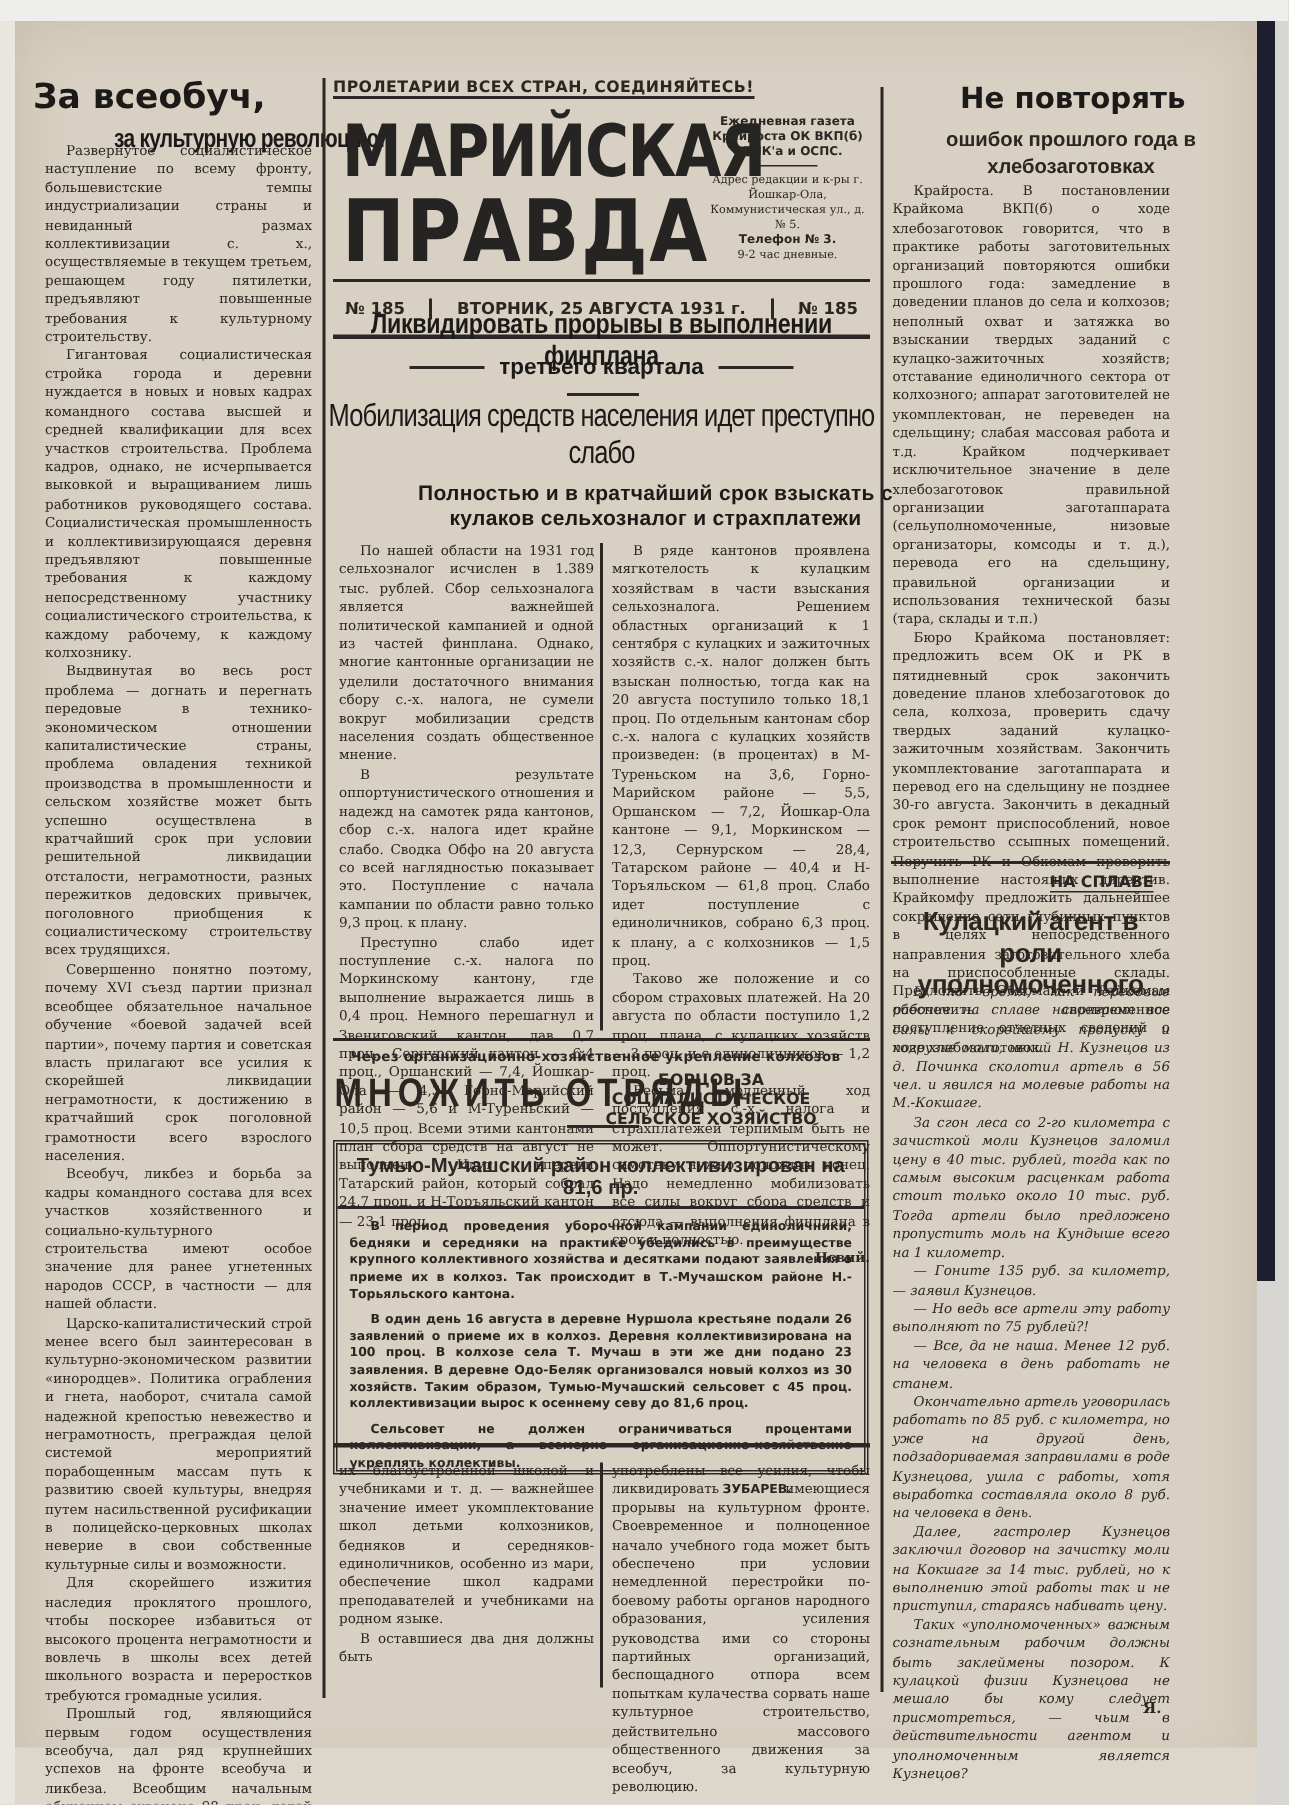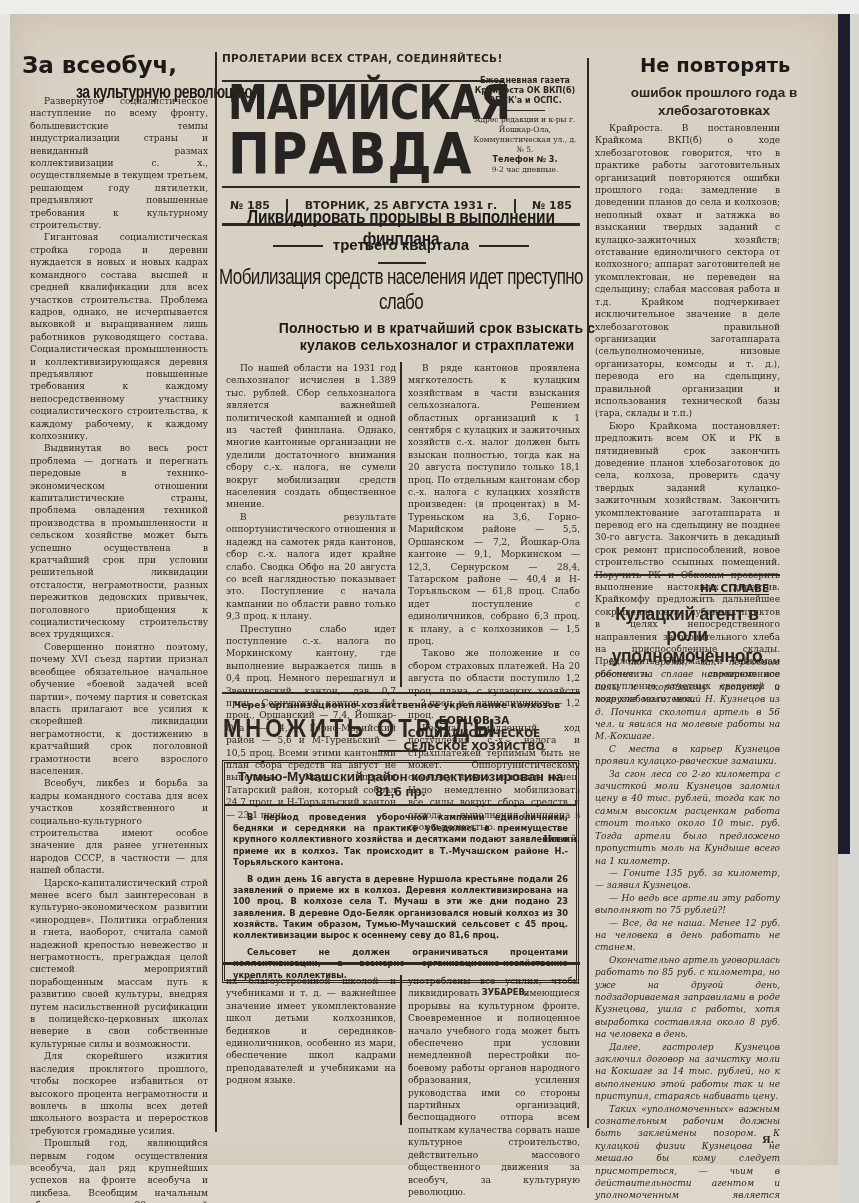--- a/index.html
+++ b/index.html
@@ -24,21 +24,21 @@
   .col p { margin:0; text-indent:14px; }
   .vline { position:absolute; width:2px; background:#2b2724; }
   .hline { position:absolute; height:2px; background:#2b2724; }
 
   
   #left { left:30px; top:95px; width:178px; }
   .h-left1 { position:absolute; left:22px; top:52px; font-family:"DejaVu Sans", sans-serif; font-weight:bold; font-size:23px; color:#1c1a18; }
   .h-left2 { position:absolute; left:76px; top:82px; font-family:"Liberation Sans", sans-serif; font-weight:bold; font-size:14px; letter-spacing:-0.5px; transform:scaleY(1.25); transform-origin:left top; color:#1c1a18; }
 
   
-  .slogan { position:absolute; left:222px; top:52px; font-family:"DejaVu Sans", sans-serif; font-weight:bold; font-size:10.5px; letter-spacing:0.3px; border-bottom:2px solid #2b2724; padding-bottom:16px; }
+  .slogan { position:absolute; left:222px; top:52px; font-family:"DejaVu Sans", sans-serif; font-weight:bold; font-size:10.5px; letter-spacing:0.3px; border-bottom:2px solid #2b2724; padding-bottom:0; }
   .logo { position:absolute; left:228px; top:78px; width:245px; font-family:"DejaVu Sans", sans-serif; font-weight:bold; color:#262422; line-height:1; }
   .logo .l1 { display:block; font-size:40px; letter-spacing:-1px; transform:scaleY(1.2); transform-origin:left top; }
   .logo .l2 { display:block; font-size:50px; letter-spacing:1px; margin-top:8px; transform:scaleY(1.15); transform-origin:left top; }
   .masthead-info { position:absolute; left:470px; top:76px; width:110px; text-align:center; font-size:7.5px; line-height:10px; }
   .masthead-info .b { font-weight:bold; font-family:"DejaVu Sans", sans-serif; font-size:8px; }
   .masthead-info .rule { width:40px; height:1px; background:#2b2724; margin:4px auto; }
   .dateline { position:absolute; left:222px; top:186px; width:358px; height:40px; border-top:2px solid #2b2724; border-bottom:3px solid #2b2724; font-family:"DejaVu Sans", sans-serif; font-weight:bold; font-size:11px; display:flex; align-items:center; justify-content:space-between; padding:0 8px; box-sizing:border-box; }
   .dateline .sep { display:inline-block; width:2px; height:14px; background:#2b2724; }
 
   
@@ -160,39 +160,39 @@
   <div class="title">Тумью-Мучашский район коллективизирован на 81,6 пр.</div>
   <p>В период проведения уборочной кампании единоличники, бедняки и середняки на практике убедились в преимуществе крупного коллективного хозяйства и десятками подают заявления о приеме их в колхоз. Так происходит в Т.-Мучашском районе Н.-Торьяльского кантона.</p>
   <p>В один день 16 августа в деревне Нуршола крестьяне подали 26 заявлений о приеме их в колхоз. Деревня коллективизирована на 100 проц. В колхозе села Т. Мучаш в эти же дни подано 23 заявления. В деревне Одо-Беляк организовался новый колхоз из 30 хозяйств. Таким образом, Тумью-Мучашский сельсовет с 45 проц. коллективизации вырос к осеннему севу до 81,6 проц.</p>
   <p>Сельсовет не должен ограничиваться процентами коллективизации, а всемерно организационно-хозяйственно укреплять коллективы.</p>
   <p class="sig">ЗУБАРЕВ.</p>
 </div>
 
 <div class="hline" style="left:222px; top:962px; width:358px; height:3px;"></div>
 <div class="col" id="c3">
   <p style="text-indent:0;">их благоустроенной школой и учебниками и т. д. — важнейшее значение имеет укомплектование школ детьми колхозников, бедняков и середняков-единоличников, особенно из мари, обеспечение школ кадрами преподавателей и учебниками на родном языке.</p>
+  <p>В оставшиеся два дня должны быть</p>
 </div>
 <div class="vline cdiv2"></div>
 <div class="col" id="c4">
   <p style="text-indent:0;">употреблены все усилия, чтобы ликвидировать имеющиеся прорывы на культурном фронте. Своевременное и полноценное начало учебного года может быть обеспечено при условии немедленной перестройки по-боевому работы органов народного образования, усиления руководства ими со стороны партийных организаций, беспощадного отпора всем попыткам кулачества сорвать наше культурное строительство, действительно массового общественного движения за всеобуч, за культурную революцию.</p>
 </div>
 
 <div class="vline rvl"></div>
 <div class="h-right1">Не повторять</div>
 <div class="h-right2">ошибок прошлого года в хлебозаготовках</div>
 <div class="col" id="r1">
   <p>Крайроста. В постановлении Крайкома ВКП(б) о ходе хлебозаготовок говорится, что в практике работы заготовительных организаций повторяются ошибки прошлого года: замедление в доведении планов до села и колхозов; неполный охват и затяжка во взыскании твердых заданий с кулацко-зажиточных хозяйств; отставание единоличного сектора от колхозного; аппарат заготовителей не укомплектован, не переведен на сдельщину; слабая массовая работа и т.д. Крайком подчеркивает исключительное значение в деле хлебозаготовок правильной организации заготаппарата (сельуполномоченные, низовые организаторы, комсоды и т. д.), перевода его на сдельщину, правильной организации и использования технической базы (тара, склады и т.п.)</p>
   <p>Бюро Крайкома постановляет: предложить всем ОК и РК в пятидневный срок закончить доведение планов хлебозаготовок до села, колхоза, проверить сдачу твердых заданий кулацко-зажиточным хозяйствам. Закончить укомплектование заготаппарата и перевод его на сдельщину не позднее 30-го августа. Закончить в декадный срок ремонт приспособлений, новое строительство ссыпных помещений. Поручить РК и Обкомам проверить выполнение настоящих директив. Крайкомфу предложить дальнейшее сокращение сети глубинных пунктов в целях непосредственного направления заготовительного хлеба на приспособленные склады. Предложить Обкомам и Райкомам обеспечить своевременное поступление отчетных сведений о ходе хлебозаготовок.</p>
 </div>
 <div class="r-rule"></div>
 <div class="r-kicker">НА СПЛАВЕ</div>
 <div class="r-hl">Кулацкий агент в роли уполномоченного</div>
 <div class="col" id="r2">
   <p>В то время, как передовые рабочие на сплаве напрягают все силы к скорейшему пропуску и погрузке моли, некий Н. Кузнецов из д. Починка сколотил артель в 56 чел. и явился на молевые работы на М.-Кокшаге.</p>
-  <p>С места в карьер Кузнецов проявил кулацко-рваческие замашки.</p>
   <p>За сгон леса со 2-го километра с зачисткой моли Кузнецов заломил цену в 40 тыс. рублей, тогда как по самым высоким расценкам работа стоит только около 10 тыс. руб. Тогда артели было предложено пропустить моль на Кундыше всего на 1 километр.</p>
   <p>— Гоните 135 руб. за километр, — заявил Кузнецов.</p>
   <p>— Но ведь все артели эту работу выполняют по 75 рублей?!</p>
   <p>— Все, да не наша. Менее 12 руб. на человека в день работать не станем.</p>
   <p>Окончательно артель уговорилась работать по 85 руб. с километра, но уже на другой день, подзадориваемая заправилами в роде Кузнецова, ушла с работы, хотя выработка составляла около 8 руб. на человека в день.</p>
   <p>Далее, гастролер Кузнецов заключил договор на зачистку моли на Кокшаге за 14 тыс. рублей, но к выполнению этой работы так и не приступил, стараясь набивать цену.</p>
   <p>Таких «уполномоченных» важным сознательным рабочим должны быть заклеймены позором. К кулацкой физии Кузнецова не мешало бы кому следует присмотреться, — чьим в действительности агентом и уполномоченным является Кузнецов?</p>
 </div>
 <div class="r-sig">Я.</div>
 

